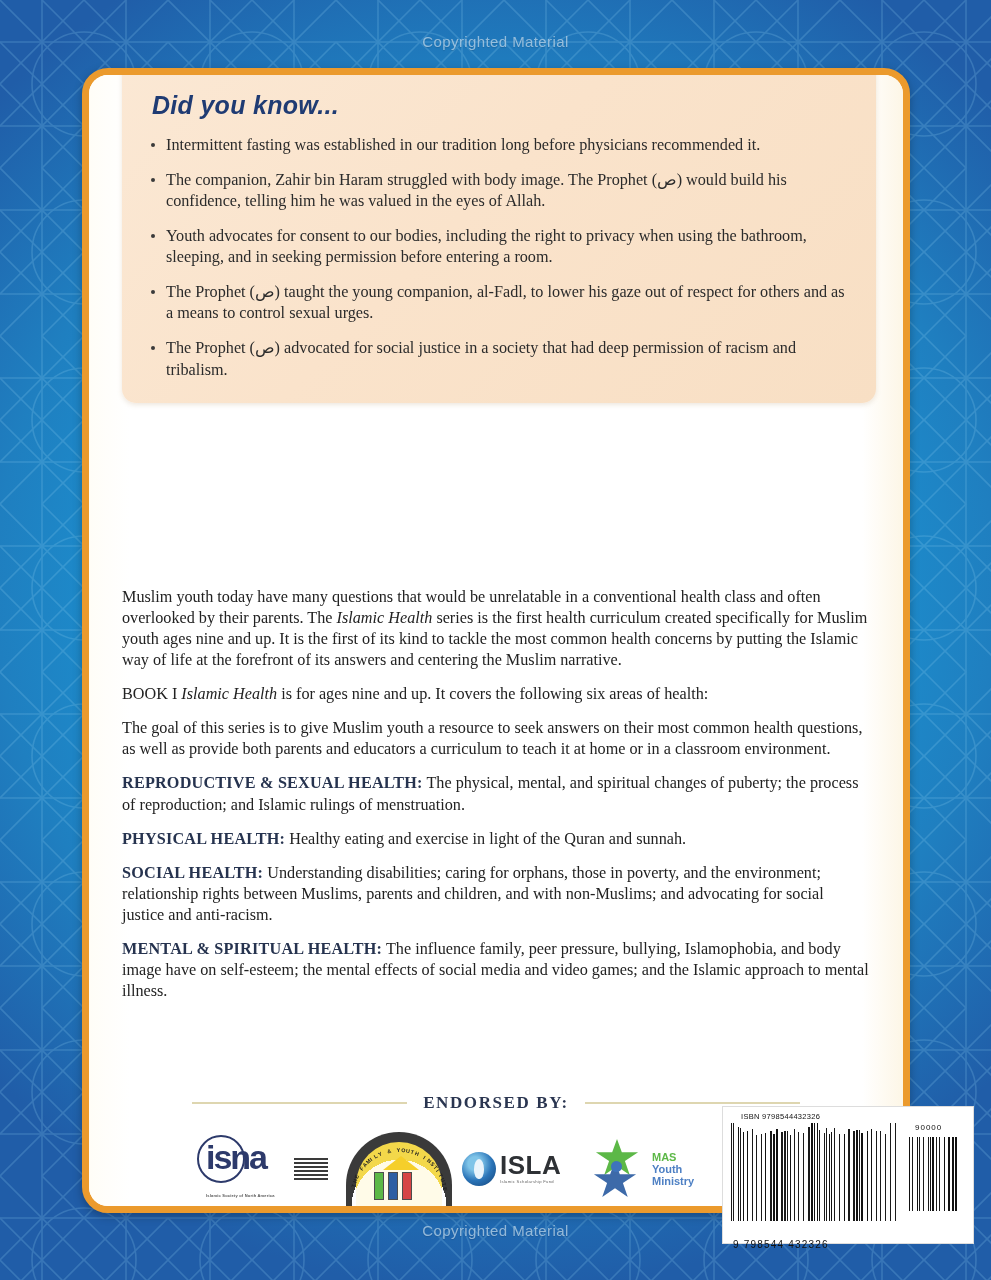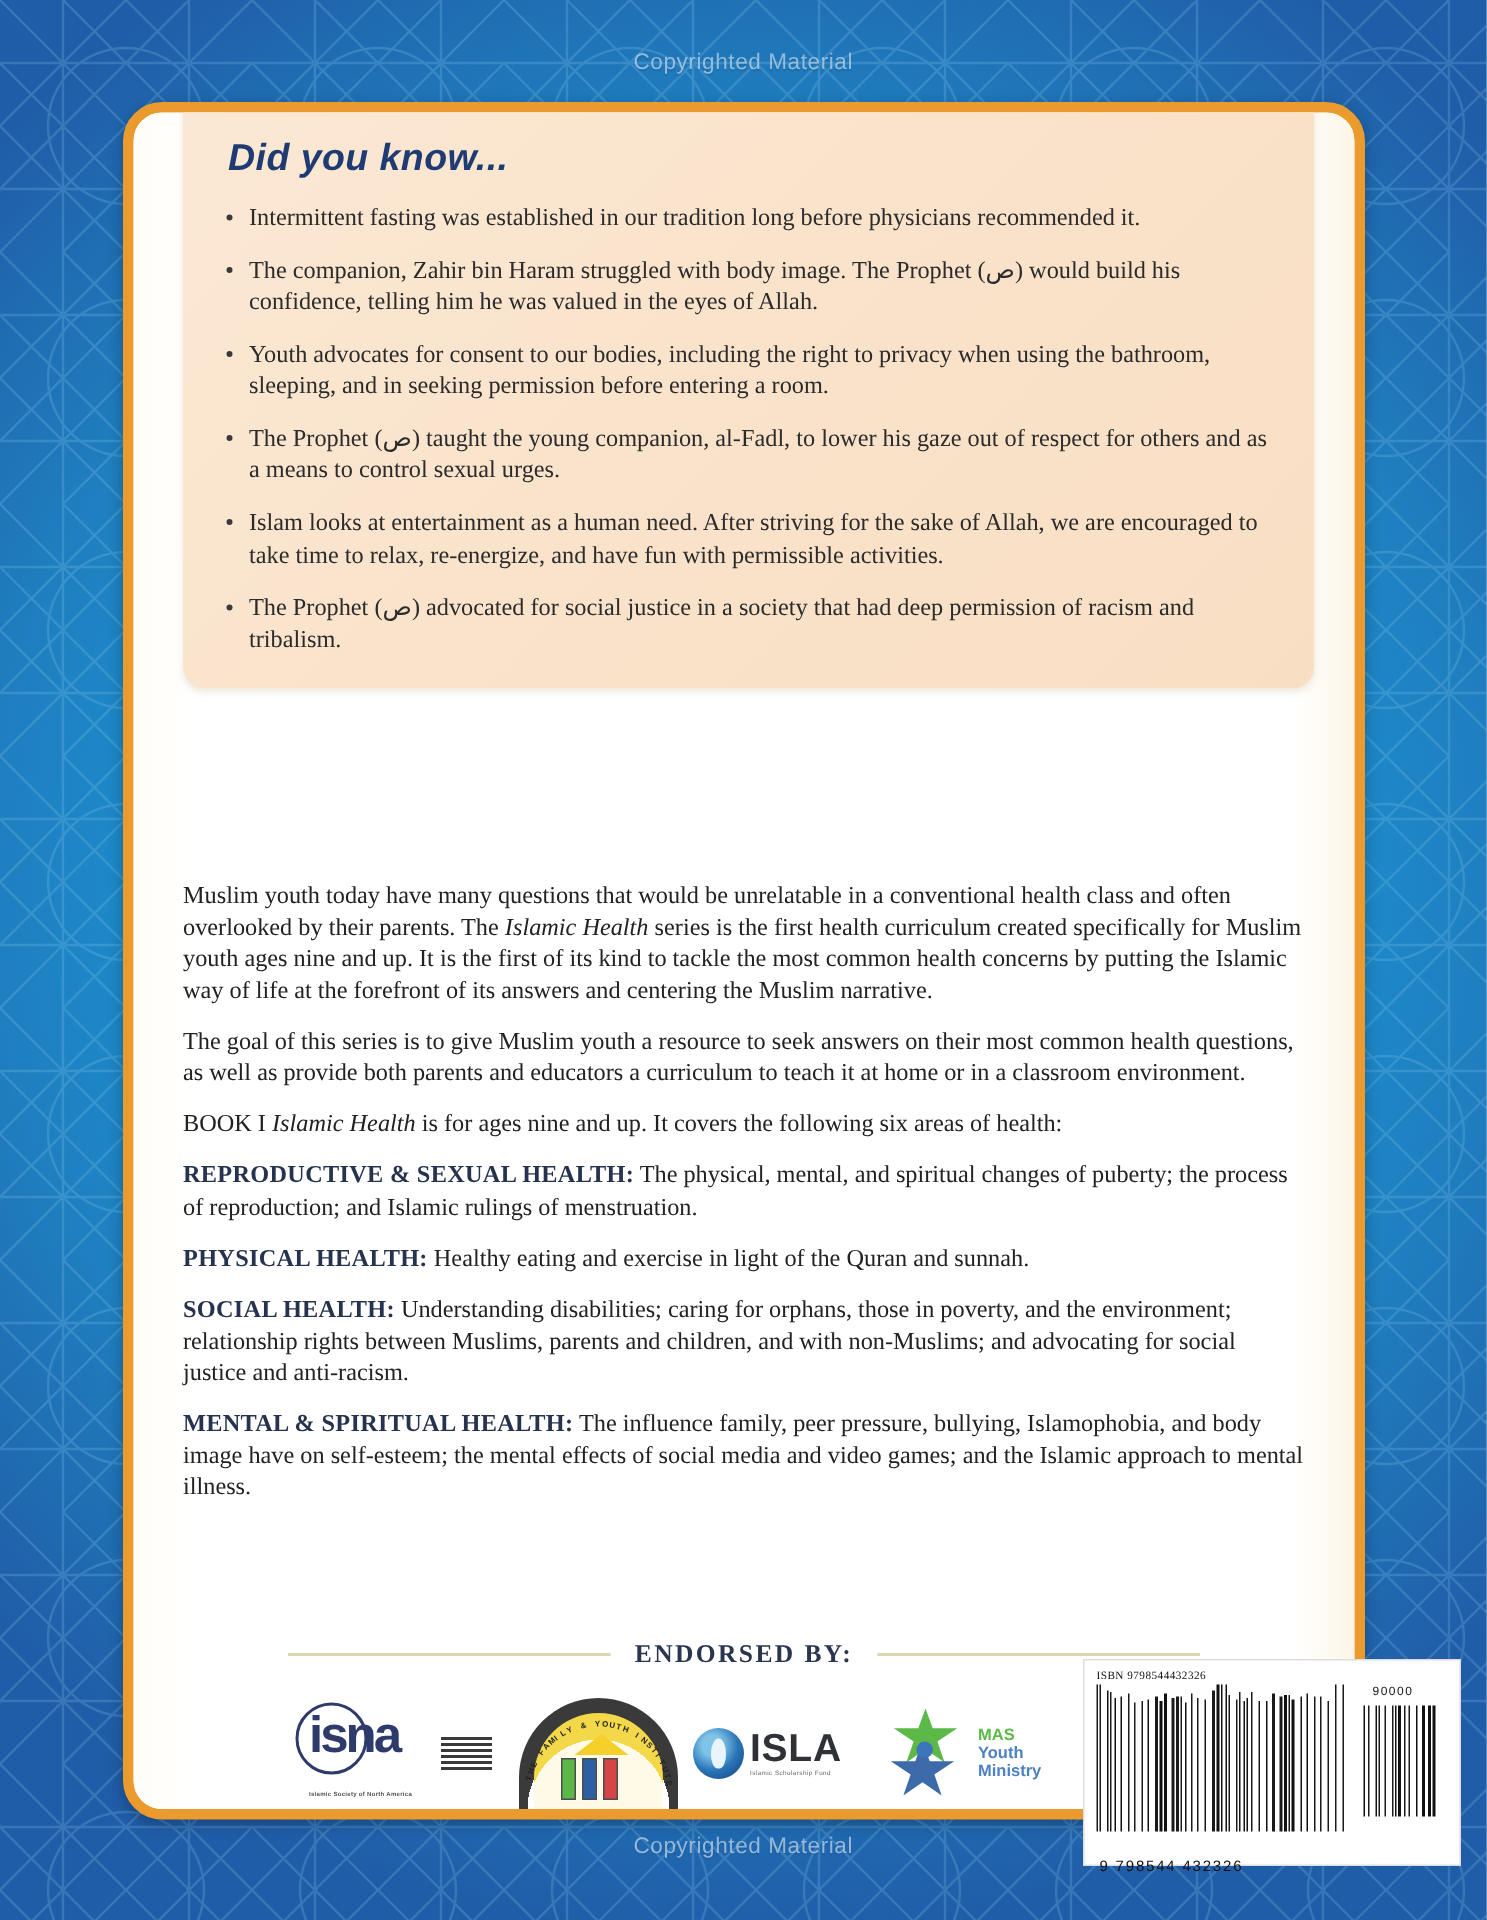--- a/index.html
+++ b/index.html
@@ -228,22 +228,23 @@
   
   #barcode{
     position:absolute;
     left:722px;top:1106px;width:252px;height:138px;
     background:#fff;
     border:1px solid #ddd;
     box-sizing:border-box;
     padding:5px 8px 3px 8px;
   }
   #isbn-text{
-    font-family:Liberation Serif, serif;
+    font-family:Liberation Sans, sans-serif;
     font-size:7.5px;letter-spacing:.3px;color:#111;
+    margin-left:10px;
   }
   .bc-row{display:flex;align-items:flex-start;gap:12px;margin-top:2px;}
   .bars{display:flex;align-items:flex-end;height:98px;}
   .bars i{display:block;background:#111;margin-right:1.5px;}
   #bars-main{width:166px;}
   #bars-addon{width:52px;height:78px;}
   #addon-text{
     font-family:"Liberation Sans", sans-serif;
     font-size:8px;color:#111;letter-spacing:1px;
     margin:0 0 1px 6px;
@@ -282,31 +283,30 @@
 <div id="page">
   <div id="page-inner">
 
     <section id="dyk">
       <h1 id="dyk-title">Did you know...</h1>
       <ul id="dyk-list">
         <li>Intermittent fasting was established in our tradition long before physicians recommended it.</li>
         <li>The companion, Zahir bin Haram struggled with body image.  The Prophet (ص) would build his confidence, telling him he was valued in the eyes of Allah.</li>
         <li>Youth advocates for consent to our bodies, including the right to privacy when using the bathroom, sleeping, and in seeking permission before entering a room.</li>
         <li>The Prophet (ص) taught the young companion, al-Fadl, to lower his gaze out of respect for others and as a means to control sexual urges.</li>
-        <li>Islam looks at entertainment as a human need.  After striving for the sake of Allah, we are encouraged to take time to relax, re-energize, and have fun with permissible activities.</li>
         <li>The Prophet (ص) advocated for social justice in a society that had deep permission of racism and tribalism.</li>
       </ul>
     </section>
 
     <section id="body-copy">
       <p class="tight"><span>Muslim youth today have many questions that would be unrelatable in a conventional health class and often overlooked by their parents.  The </span><span class="ital">Islamic Health</span><span> series is the first health curriculum created specifically for Muslim youth ages nine and up.  It is the first of its kind to tackle the most common health concerns by putting the Islamic way of life at the forefront of its answers and centering the Muslim narrative.</span></p>
 
+      <p class="tight"><span>BOOK I </span><span class="ital">Islamic Health</span><span> is for ages nine and up.  It covers the following six areas of health:</span></p>
+
       <p class="tight">The goal of this series is to give Muslim youth a resource to seek answers on their most common health questions, as well as provide both parents and educators a curriculum to teach it at home or in a classroom environment.</p>
-
-      <p class="tight"><span>BOOK I </span><span class="ital">Islamic Health</span><span> is for ages nine and up.  It covers the following six areas of health:</span></p>
 
       <p class="tight"><span class="cat">REPRODUCTIVE &amp; SEXUAL HEALTH:</span><span>  The physical, mental, and spiritual changes of puberty; the process of reproduction; and Islamic rulings of menstruation.</span></p>
 
       <p class="tight"><span class="cat">PHYSICAL HEALTH:</span><span>  Healthy eating and exercise in light of the Quran and sunnah.</span></p>
 
       <p class="tight"><span class="cat">SOCIAL HEALTH:</span><span>  Understanding disabilities; caring for orphans, those in poverty, and the environment; relationship rights between Muslims, parents and children, and with non-Muslims; and advocating for social justice and anti-racism.</span></p>
 
       <p class="tight"><span class="cat">MENTAL &amp; SPIRITUAL HEALTH:</span><span>  The influence family, peer pressure, bullying, Islamophobia, and body image have on self-esteem; the mental effects of social media and video games; and the Islamic approach to mental illness.</span></p>
     </section>
 

